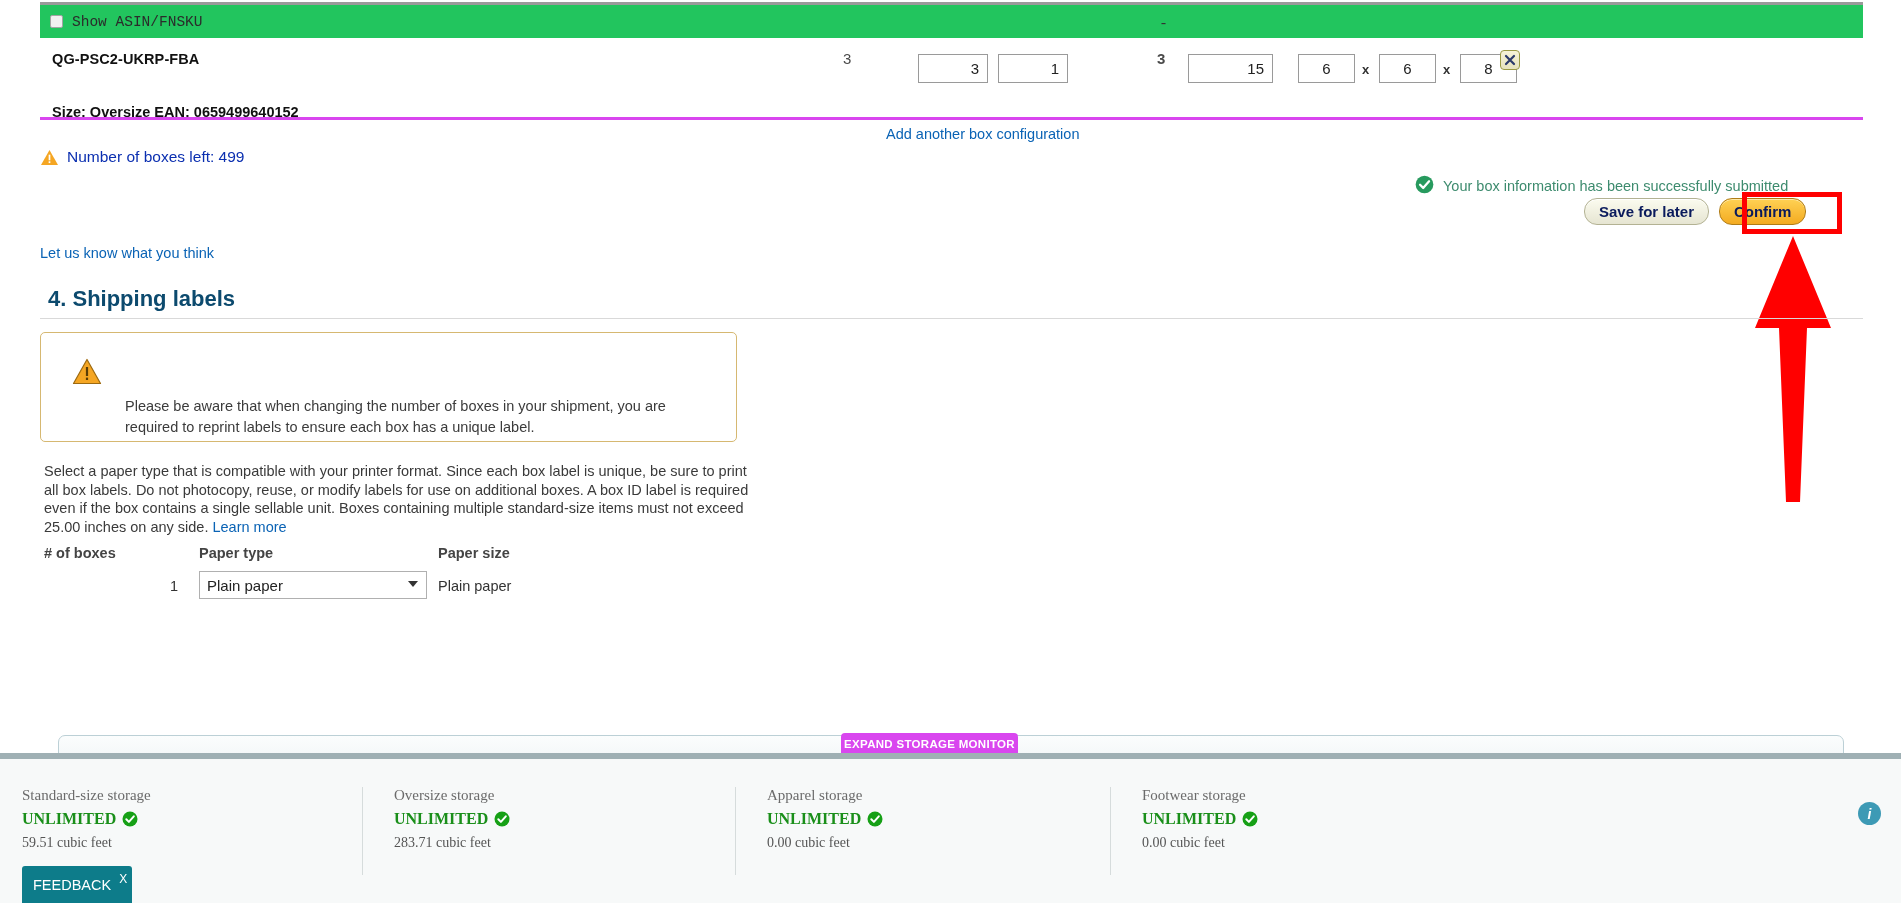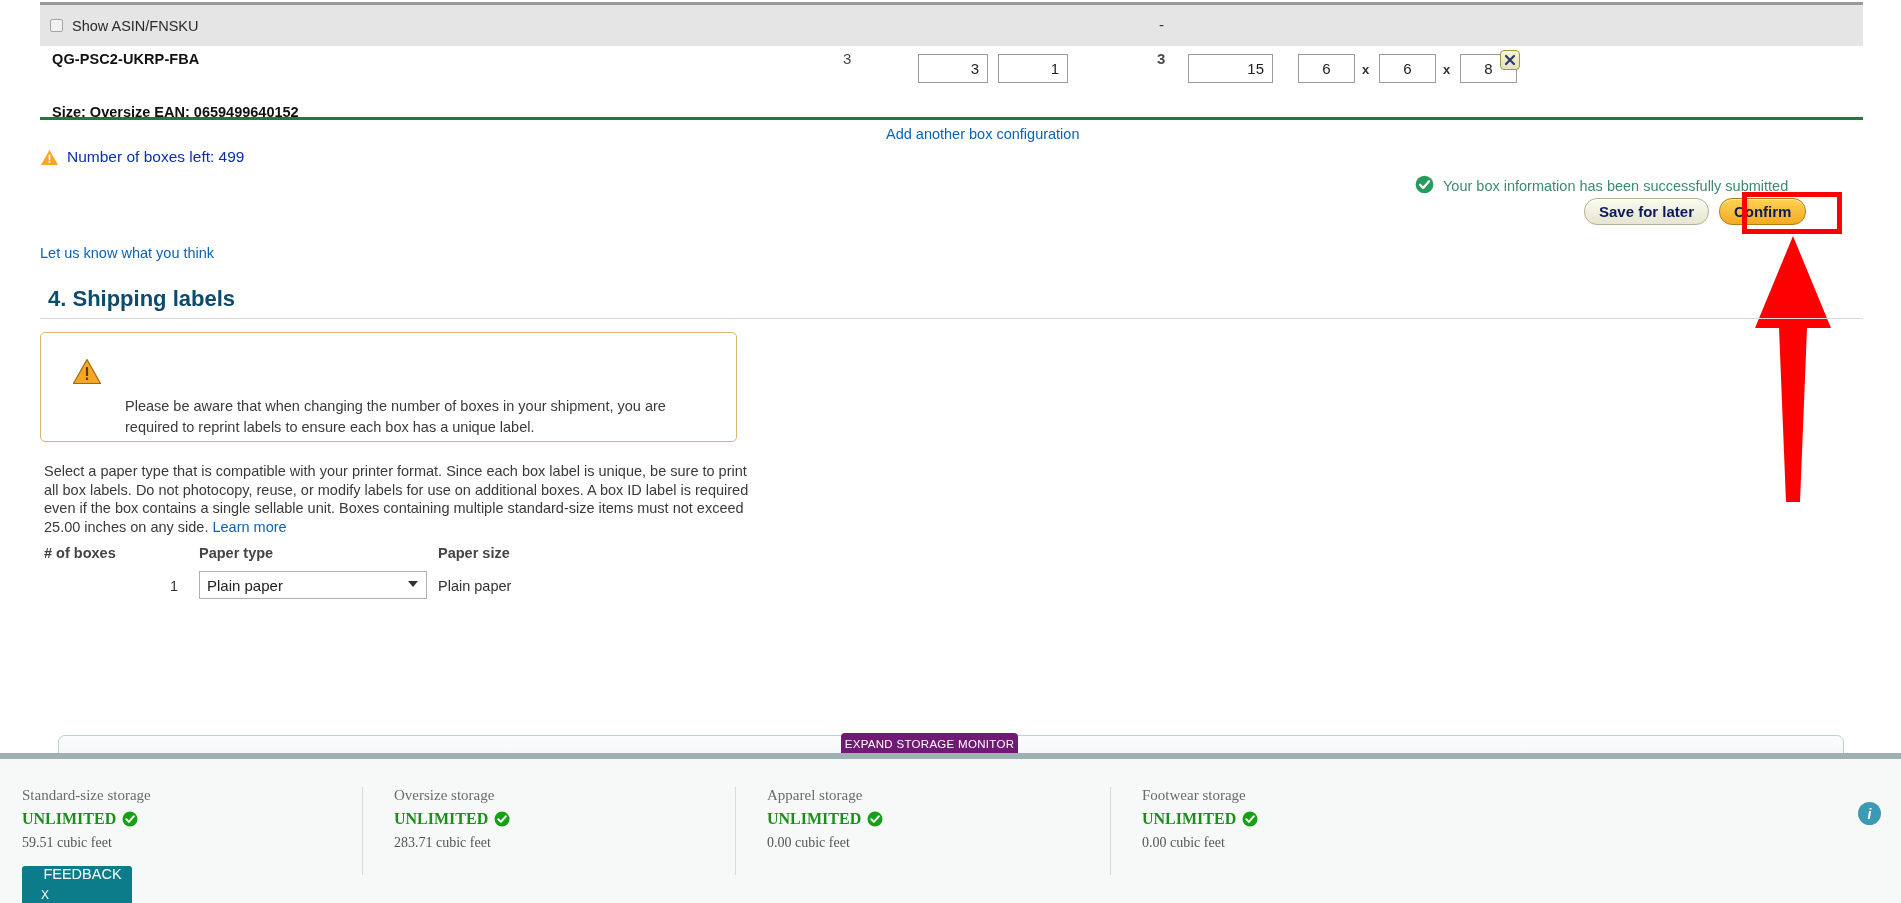--- a/index.html
+++ b/index.html
@@ -9,39 +9,39 @@
     overflow: hidden;
     background: #ffffff;
     font-family: "Liberation Sans", sans-serif;
     font-size: 14px;
     color: #111111;
   }
   #root { position: relative; width: 1901px; height: 903px; background:#fff; }
 
   
   .topbar {
-    position:absolute; left:40px; top:2px; width:1823px; height:44px;
-    background:#e5e5e5;
+    position:absolute; left:40px; top:2px; width:1823px; height:36px;
+    background:#22c55e;
     border-top:3px solid #9a9a9a;
-    display:flex; align-items:center;
+    display:flex; align-items:center;font-family:Liberation Mono, monospace;
   }
   .topbar .chk {
     width:13px; height:13px; margin-left:10px;
     border:1px solid #a4a4a4; background:#f1f1f1; border-radius:2px;
   }
   .topbar .chk-label { margin-left:9px; font-size:14.5px; color:#2b2b2b; }
   .topbar .dash {
     position:absolute; left:1119px; top:12px;
     font-size:15px; color:#333; line-height:1;
   }
 
   
   .prow {
     position:absolute; left:40px; top:38px; width:1823px; height:82px;
-    border-bottom:3px solid #15803d;
+    border-bottom:3px solid #d946ef;
   }
   .sku {
     position:absolute; left:12px; top:13px;
     font-size:14.5px; font-weight:bold; color:#111; letter-spacing:.1px;
   }
   .ptitle {
     position:absolute; left:12px; top:29px; width:712px;
     font-size:14.5px; font-weight:bold; color:#111;
     line-height:18px;
   }
@@ -196,23 +196,23 @@
   }
   .ghostdot {
     position:absolute; left:98px; top:765px; width:16px; height:16px;
     border-radius:50%; background:#b6cdd4;
   }
 
   
   .expandtab {
     position:absolute; left:841px; top:733px;
     width:177px; height:22px;
-    background:#701a75;
+    background:#d946ef;
     border-radius:4px 4px 0 0;
-    color:#ffffff; font-size:11.5px; font-weight:normal;
+    color:#ffffff; font-size:11.5px; font-weight:bold;
     letter-spacing:.3px;
     display:flex; align-items:center; justify-content:center;
     cursor:pointer;
   }
 
   
   .monitor {
     position:absolute; left:0; top:753px; width:1901px; height:150px;
     background:#f7f9f9;
     border-top:6px solid #9fb0b4;
@@ -238,21 +238,20 @@
   }
 
   .feedback {
     position:absolute; left:22px; top:866px;
     width:110px; height:37px;
     background:#0d7c8a; color:#fff;
     border-radius:3px 3px 0 0;
     font-size:14.5px;
     display:flex; align-items:center; padding-left:11px;
     cursor:pointer;
-    flex-direction:column;
   }
   .feedback .fx { font-size:12px; margin-left:8px; align-self:flex-start; margin-top:6px; }
 </style>
 </head>
 <body>
 
 <div id="root">
 
   <div class="topbar">
     <span class="chk"></span>

